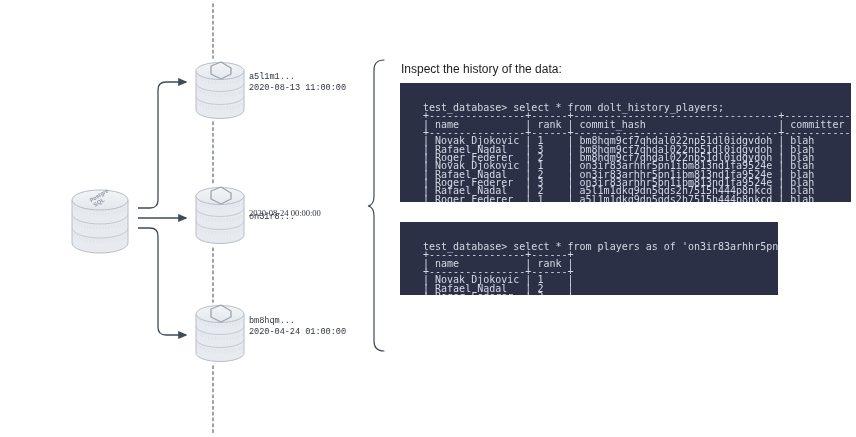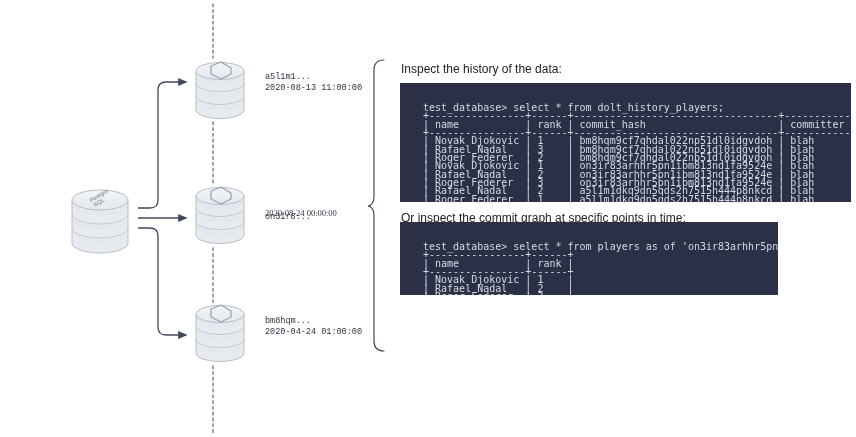--- a/index.html
+++ b/index.html
@@ -27,21 +27,20 @@
 
   
   .node-label{
     position:absolute;
     font-family:"Liberation Mono","DejaVu Sans Mono",monospace;
     font-size:8.6px;
     line-height:11.4px;
     color:#2e3440;
     white-space:pre;
     letter-spacing:-0.05px;
-    margin-left:16px;
   }
 
   
   .section-heading{
     position:absolute;
     font-family:"Liberation Sans",sans-serif;
     font-size:12px;
     color:#1d1d1f;
     white-space:nowrap;
   }
@@ -175,21 +174,20 @@
 | Rafael Nadal   | 3    | bm8hqm9cf7qhdal022np51dl0idgvdoh | blah      | 2020-08-24 05:33:04.213 +0000 UTC |
 | Roger Federer  | 2    | bm8hqm9cf7qhdal022np51dl0idgvdoh | blah      | 2020-08-24 05:33:04.213 +0000 UTC |
 | Novak Djokovic | 1    | on3ir83arhhr5pn1ibm813nd1fa9524e | blah      | 2020-08-24 05:30:46.562 +0000 UTC |
 | Rafael Nadal   | 2    | on3ir83arhhr5pn1ibm813nd1fa9524e | blah      | 2020-08-24 05:30:46.562 +0000 UTC |
 | Roger Federer  | 3    | on3ir83arhhr5pn1ibm813nd1fa9524e | blah      | 2020-08-24 05:30:46.562 +0000 UTC |
 | Rafael Nadal   | 2    | a5l1m1dkq9dn5qds2h7515h444p8nkcd | blah      | 2020-08-24 05:29:05.059 +0000 UTC |
 | Roger Federer  | 1    | a5l1m1dkq9dn5qds2h7515h444p8nkcd | blah      | 2020-08-24 05:29:05.059 +0000 UTC |
 +----------------+------+----------------------------------+-----------+--------------------------------+</pre>
   </div>
 
-  <div class="section-heading" style="left:401px; top:211px;">Or inspect the commit graph at specific points in time:</div>
 
   <div class="terminal" id="terminal-asof">
     <pre>test_database&gt; select * from players as of 'on3ir83arhhr5pn1ibm813nd1fa9524e';
 +----------------+------+
 | name           | rank |
 +----------------+------+
 | Novak Djokovic | 1    |
 | Rafael Nadal   | 2    |
 | Roger Federer  | 3    |
 +----------------+------+</pre>

